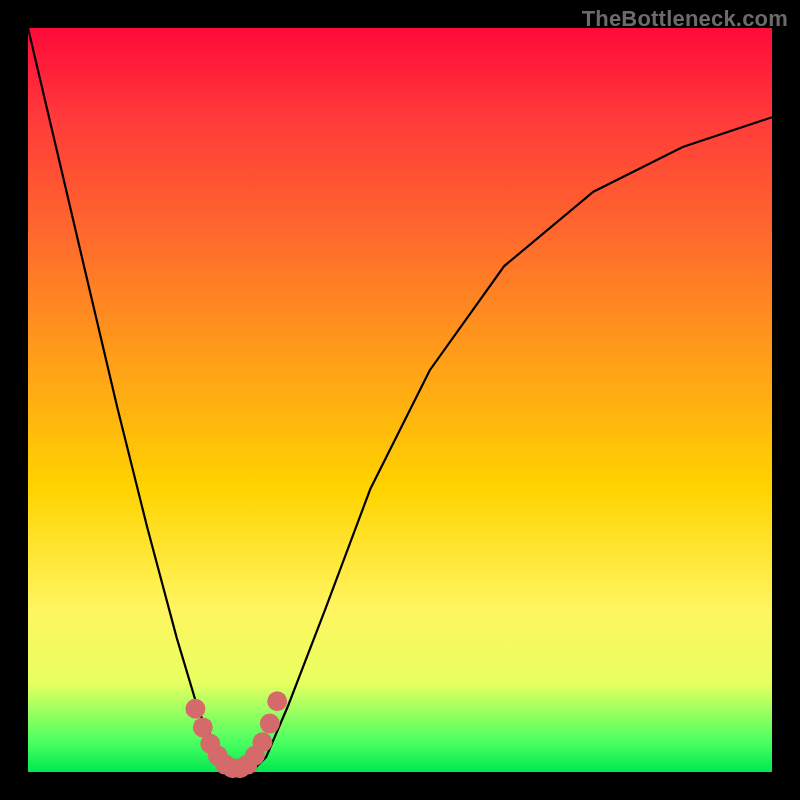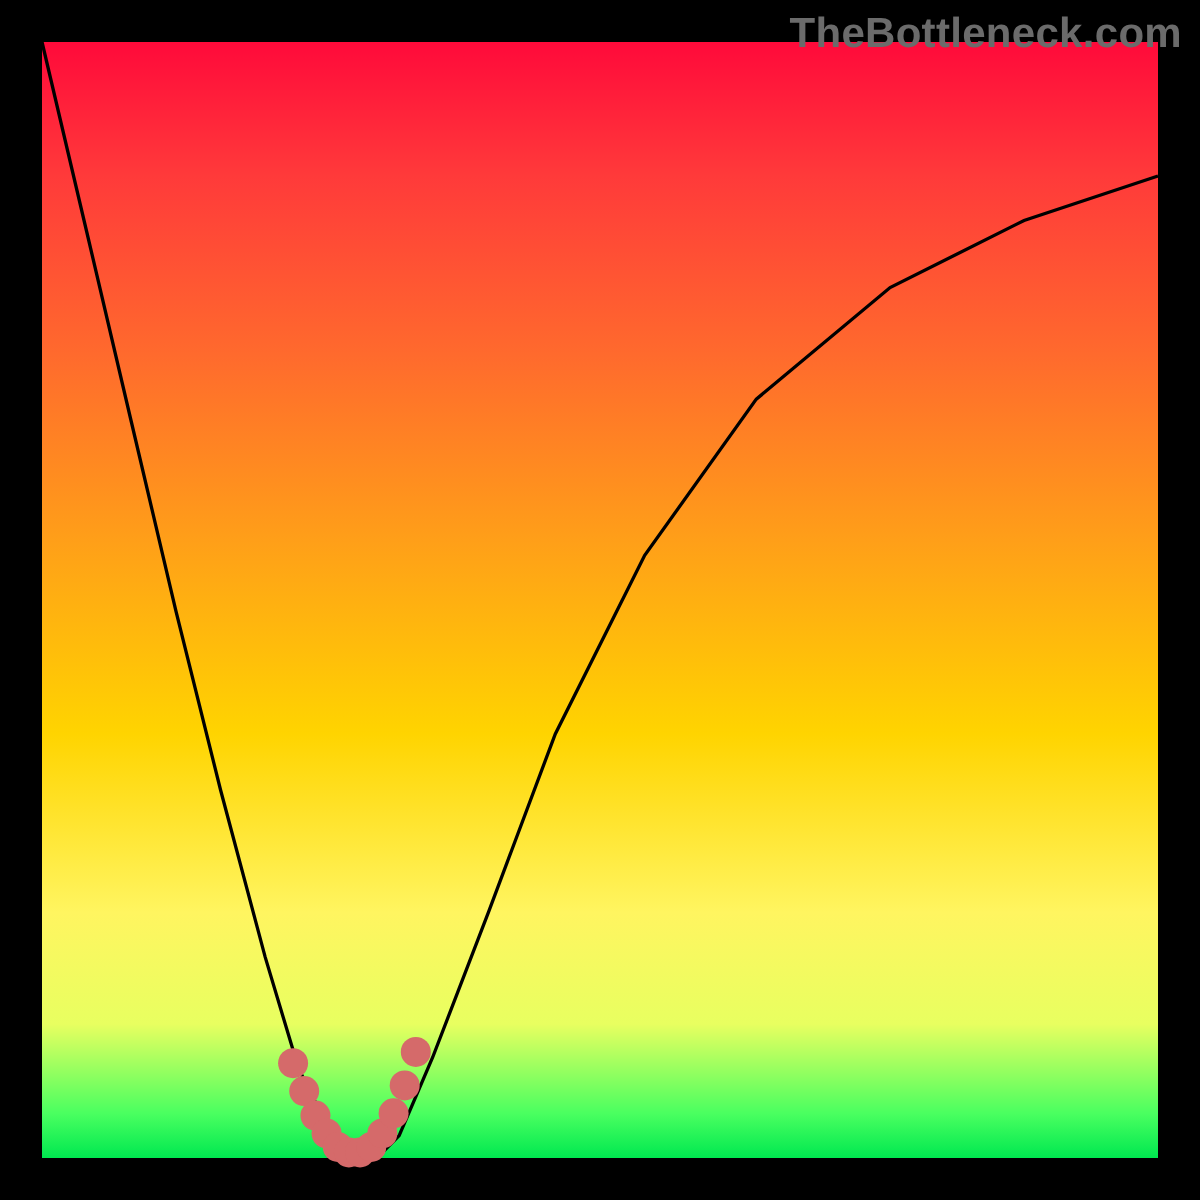--- a/index.html
+++ b/index.html
@@ -19,21 +19,21 @@
       #fff560 78%,
       #e8ff60 88%,
       #4aff60 96%,
       #00e850 100%);
   }
   .watermark {
     position: absolute;
     top: 6px;
     right: 12px;
     font-family: Arial, Helvetica, sans-serif;
-    font-size: 28px;
+    font-size: 22px;
     font-weight: 600;
     color: #6b6b6b;
     letter-spacing: 0.2px;
     user-select: none;
   }
   svg.plot {
     position: absolute;
     left: 28px;
     top: 28px;
     width: 744px;

